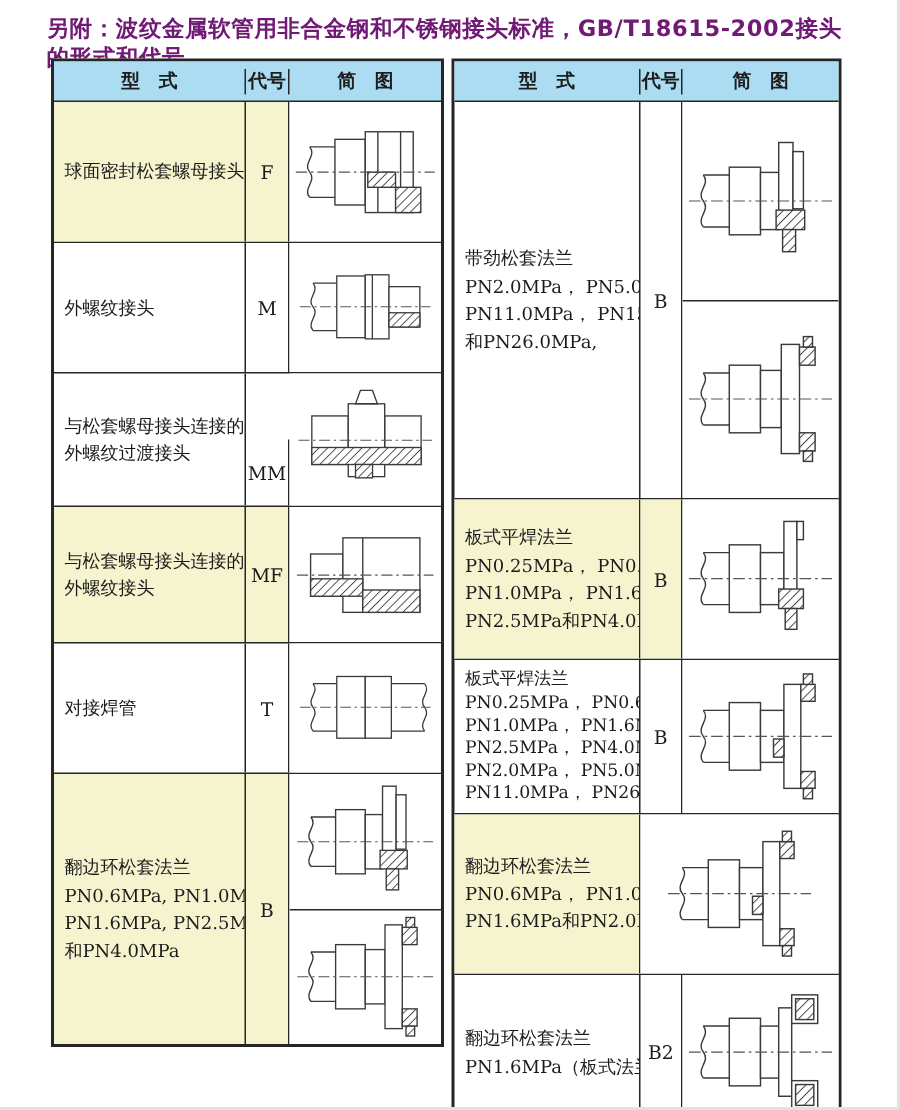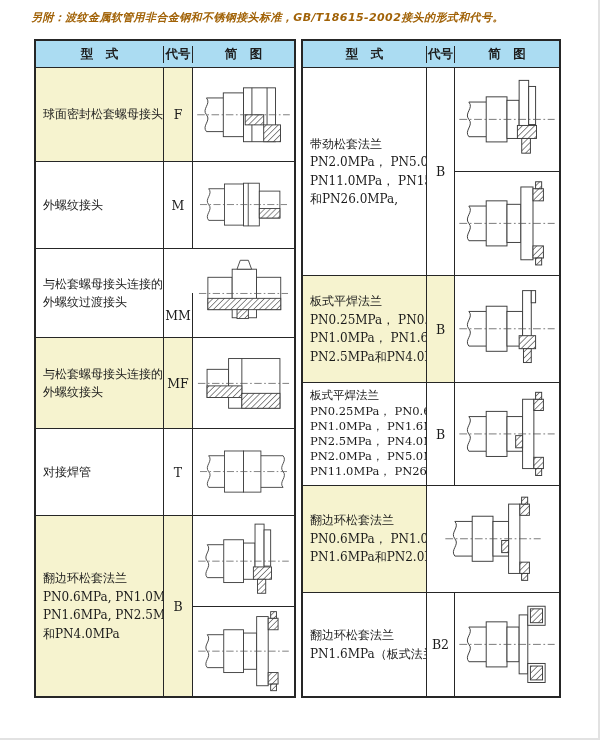--- a/index.html
+++ b/index.html
@@ -1,20 +1,20 @@
 <!DOCTYPE html>
 <html><head>
 <meta charset="utf-8">
 <style>
   html,body{margin:0;padding:0;background:#fff;}
   .page{position:relative;width:600px;height:740px;background:#fff;overflow:hidden;
         font-family:"DejaVu Serif","Liberation Serif",serif;color:#1b1b1b;
         border-right:2px solid #e2e2e2;border-bottom:2px solid #e2e2e2;box-sizing:border-box;}
-  .title{position:absolute;left:31px;top:10px;width:545px;font-size:11px;font-weight:600;
-         letter-spacing:0.4px;color:#a16207;font-family:"DejaVu Sans","Liberation Sans",sans-serif;font-style:italic;}
+  .title{position:absolute;left:31px;top:10px;width:545px;font-size:15px;font-weight:600;
+         letter-spacing:0.4px;color:#701a75;font-family:"DejaVu Sans","Liberation Sans",sans-serif;}
   .tbl{position:absolute;top:39px;border:2px solid #262626;background:#fff;box-sizing:border-box;}
   #tbl-left{left:34px;width:262px;}
   #tbl-right{left:301px;width:260px;}
   .trow{display:flex;border-bottom:1px solid #262626;box-sizing:border-box;}
   .trow:last-child{border-bottom:none;}
   .hrow{height:27px;align-items:center;}
   .cell{border-right:1px solid #262626;box-sizing:border-box;overflow:hidden;}
   .cell:last-child{border-right:none;}
   .hcell{display:flex;align-items:center;justify-content:center;font-size:12.5px;font-weight:600;
          color:#1d1d1d;}
@@ -242,21 +242,21 @@
         <div class="cell hcell" style="width: 124px;">
           <span>型　式</span>
         </div>
         <div class="cell hcell" style="width: 28px;">
           <span>代号</span>
         </div>
         <div class="cell hcell" style="flex: 1 1 0%;">
           <span>简　图</span>
         </div>
       </div>
-      <div class="trow" style="height: 208px;">
+      <div class="trow" style="height: 265px;">
         <div class="cell c-type" style="width: 124px;">
           <div class="tl">带劲松套法兰</div>
           <div class="tl">PN2.0MPa， PN5.0MPa,</div>
           <div class="tl">PN11.0MPa， PN15.0MPa,</div>
           <div class="tl">和PN26.0MPa,</div>
         </div>
         <div class="cell c-code" style="width: 28px;">
           <span>B</span>
         </div>
         <div class="cell c-diag" style="flex: 1 1 0%;">

